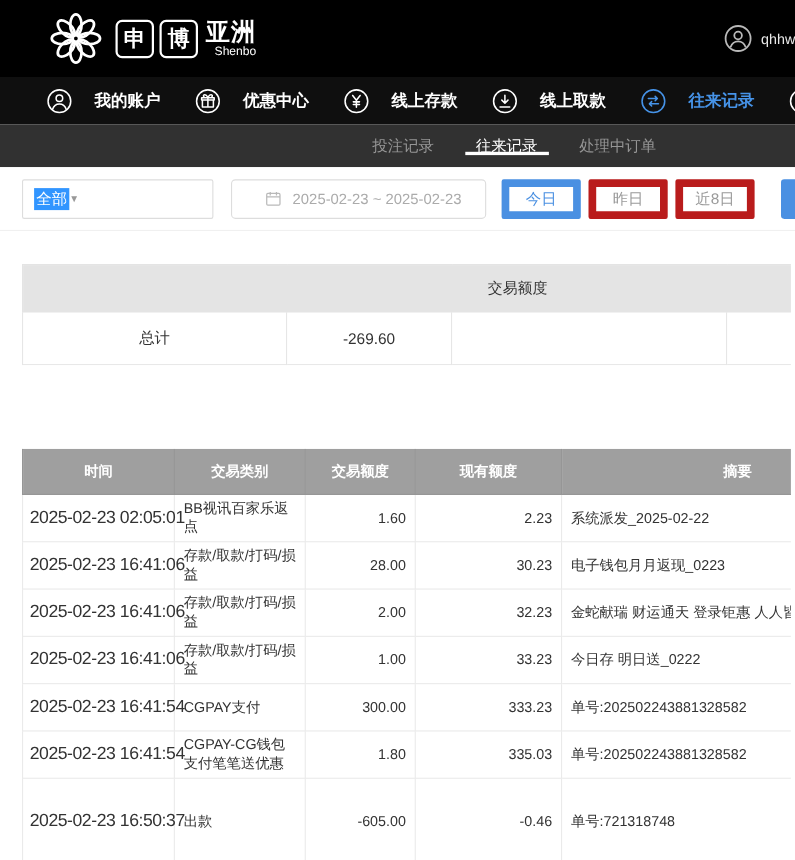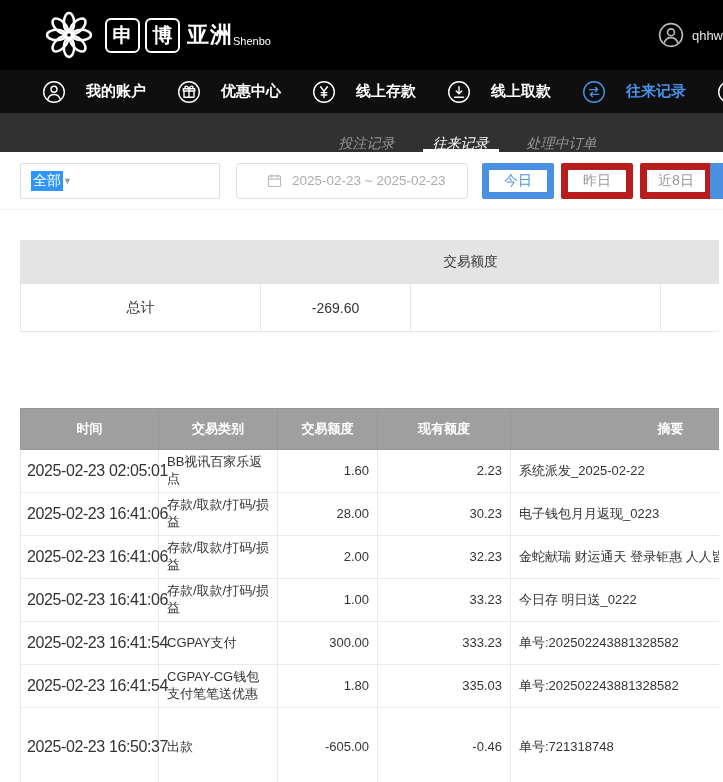--- a/index.html
+++ b/index.html
@@ -7,39 +7,39 @@
     width:723px; height:782px; overflow:hidden; background:#fff;
     font-family:"Liberation Sans","DejaVu Sans",sans-serif;
     position:relative;
   }
   
   .topbar { height:70px; background:#000; display:flex; align-items:center; padding-left:42px; position:relative; }
   .brand { display:flex; align-items:center; cursor:pointer; }
   .flower-svg { width:54px; height:54px; margin-right:9px; }
   .cbox { width:31px; height:31px; border:2px solid #fff; border-radius:6px; color:#fff; font-size:20px; font-weight:bold;
           display:inline-flex; align-items:center; justify-content:center; margin-right:5px; }
-  .brand-right { display:flex; flex-direction:row; margin-left:2px; }
+  .brand-right { display:flex; flex-direction:column; margin-left:2px; }
   .brand-region { color:#fff; font-size:22px; font-weight:bold; letter-spacing:1px; line-height:24px; }
   .brand-sub { color:#fff; font-size:11px; line-height:12px; align-self:flex-end; }
   .user-area { position:absolute; right:0; top:50%; transform:translateY(-50%); display:flex; align-items:center; gap:8px; cursor:pointer; }
   .user-ic svg { width:26px; height:26px; display:block; }
   .username { color:#e8e8e8; font-size:13px; white-space:nowrap; }
   
   .mainnav { height:43px; background:#0f0f0f; display:flex; align-items:center; padding-left:42px; gap:31px; overflow:hidden; }
   .nav-item { display:flex; align-items:center; gap:20px; color:#fff; font-size:15px; font-weight:bold; cursor:pointer; white-space:nowrap; flex:none; }
   .nav-item.active { color:#4693e8; }
   .nav-ic { width:24px; height:24px; flex:none; }
   .nav-ic svg { width:24px; height:24px; display:block; }
   
   .subtabs { height:39px; background:#313131; display:flex; justify-content:center; padding-left:212px; }
-  .subtab { box-sizing:border-box; height:27px; line-height:37px; padding:0 10px; margin:12px 9px; font-size:14px; color:#969696; cursor:pointer; white-space:nowrap;font-style:italic; }
+  .subtab { box-sizing:border-box; height:27px; line-height:37px; padding:0 10px; margin:1px 9px; font-size:14px; color:#969696; cursor:pointer; white-space:nowrap; }
   .subtab.active { color:#fff; border-bottom:3px solid #fff; }
   
   .filterbar { height:58px; background:#fff; display:flex; align-items:center; padding-left:20px; position:relative; border-bottom:1px solid #f0f0f0; box-sizing:border-box; }
-  .select-box { box-sizing:border-box; width:200px; height:36px; border:1px solid #ddd; border-radius:2px; display:flex; align-items:center; padding:0 10px; cursor:pointer; flex:none; }
+  .select-box { box-sizing:border-box; width:174px; height:36px; border:1px solid #ddd; border-radius:2px; display:flex; align-items:center; padding:0 10px; cursor:pointer; flex:none; }
   .sel-val { background:#3195ff; color:#fff; font-size:14px; padding:1px 2px; }
   .sel-arrow { color:#999; font-size:9px; }
   .date-box { box-sizing:border-box; width:232px; height:36px; border:1px solid #ddd; border-radius:4px; display:flex; align-items:center; gap:9px; padding:0 29px; margin-left:16px; cursor:pointer; flex:none; }
   .date-box svg { width:17px; height:17px; flex:none; }
   .date-text { color:#ababab; font-size:13.5px; white-space:nowrap; }
   .quickbtns { display:flex; gap:7px; margin-left:14px; }
   .qbtn { box-sizing:border-box; width:72px; height:36px; background:#fff; border:7px solid #b91c1c; border-radius:2px; color:#9a9a9a; font-size:14px;
           display:flex; align-items:center; justify-content:center; cursor:pointer; flex:none; }
   .qbtn.active { border-color:#4a90e2; color:#4a90e2; }
   .blue-sliver { position:absolute; right:0; top:11px; width:13px; height:36px; background:#4a90e2; border-radius:3px 0 0 3px; cursor:pointer; }

